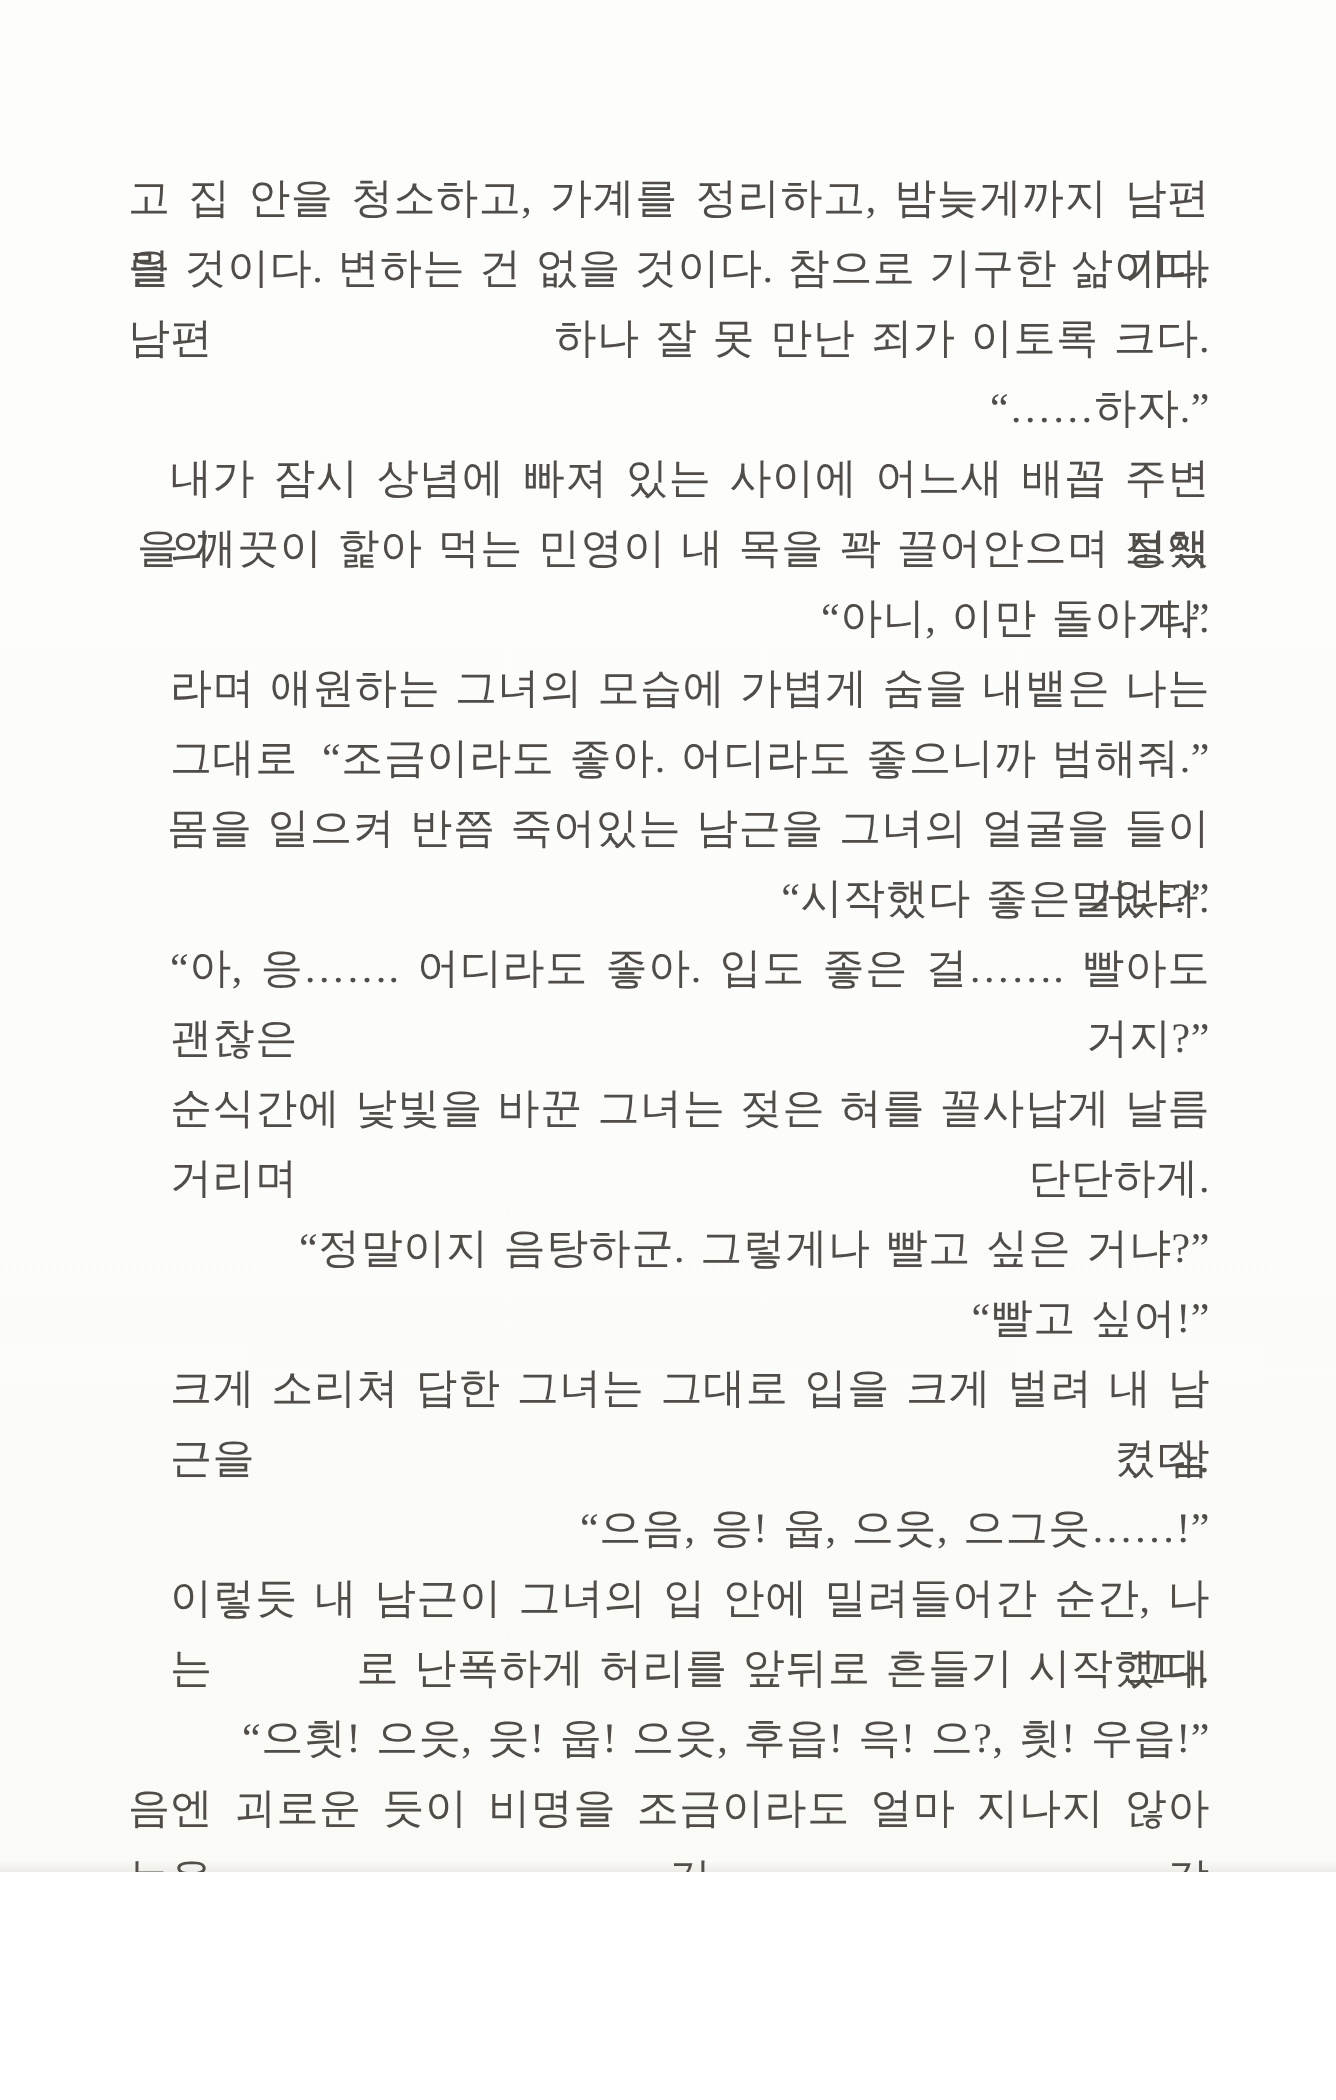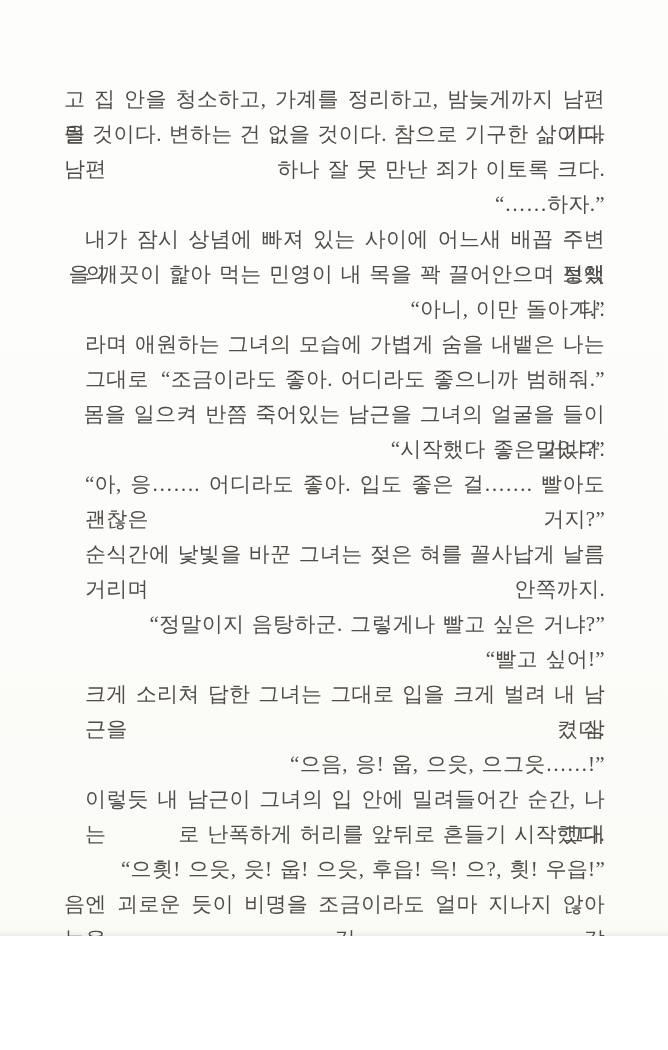--- a/index.html
+++ b/index.html
@@ -86,21 +86,21 @@
       <div class="line indent justify">내가 잠시 상념에 빠져 있는 사이에 어느새 배꼽 주변의 정액</div>
       <div class="line">을 깨끗이 핥아 먹는 민영이 내 목을 꽉 끌어안으며 보챘다.</div>
       <div class="line indent">“아니, 이만 돌아가.”</div>
       <div class="line indent justify">라며 애원하는 그녀의 모습에 가볍게 숨을 내뱉은 나는 그대로</div>
       <div class="line indent">“조금이라도 좋아. 어디라도 좋으니까 범해줘.”</div>
       <div class="line">몸을 일으켜 반쯤 죽어있는 남근을 그녀의 얼굴을 들이밀었다.</div>
       <div class="line indent">“시작했다 좋은 거냐?”</div>
       <div class="line indent justify">“아, 응……. 어디라도 좋아. 입도 좋은 걸……. 빨아도 괜찮은</div>
       <div class="line">거지?”</div>
       <div class="line indent justify">순식간에 낯빛을 바꾼 그녀는 젖은 혀를 꼴사납게 날름거리며</div>
-      <div class="line">안쪽까지.</div>
+      <div class="line">단단하게.</div>
       <div class="line indent">“정말이지 음탕하군. 그렇게나 빨고 싶은 거냐?”</div>
       <div class="line indent">“빨고 싶어!”</div>
       <div class="line indent justify">크게 소리쳐 답한 그녀는 그대로 입을 크게 벌려 내 남근을 삼</div>
       <div class="line">켰다.</div>
       <div class="line indent">“으음, 응! 웁, 으읏, 으그읏……!”</div>
       <div class="line indent justify">이렇듯 내 남근이 그녀의 입 안에 밀려들어간 순간, 나는 그대</div>
       <div class="line">로 난폭하게 허리를 앞뒤로 흔들기 시작했다.</div>
       <div class="line indent">“으흿! 으읏, 읏! 웁! 으읏, 후읍! 윽! 으?, 흿! 우읍!”</div>
       <div class="line justify">음엔 괴로운 듯이 비명을 조금이라도 얼마 지나지 않아 녹을 것 같</div>
     </div>

